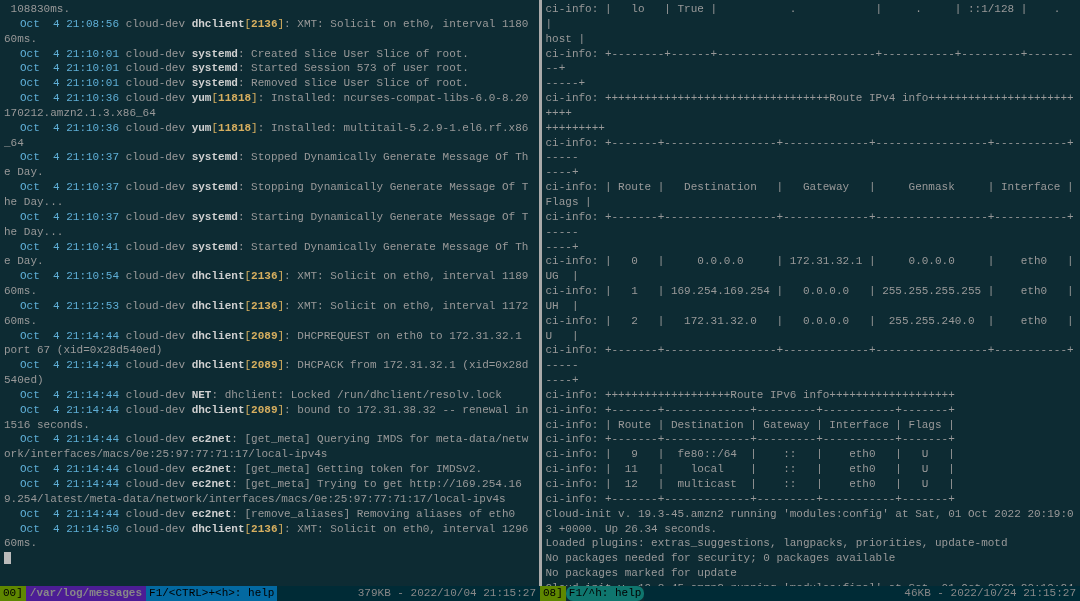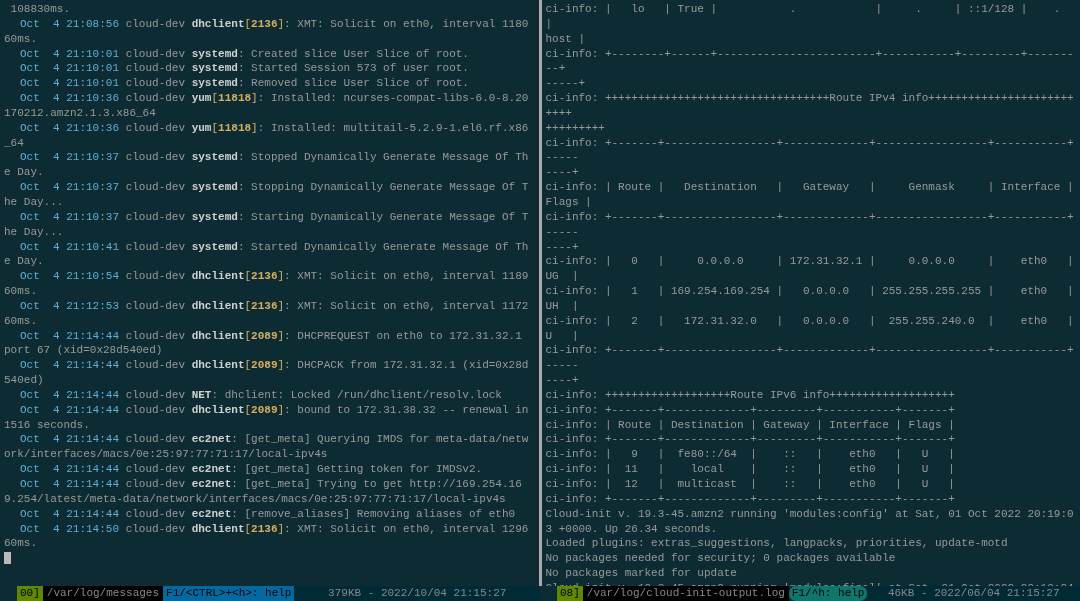--- a/index.html
+++ b/index.html
@@ -30,41 +30,40 @@
     .punct { color: #d7af5f; }
     .status-bar {
       position: absolute;
       bottom: 0;
       left: 0;
       right: 0;
       display: flex;
       font-size: 11px;
       background: #0d2b33;
     }
-    .status-left, .status-right { display: flex; align-items: center; flex: 1; white-space: nowrap; overflow: hidden; padding-left: 17px; }
+    .status-left, .status-right { display: flex; align-items: center; flex: 1; white-space: nowrap; overflow: hidden; }
     .idx { background: #5f8700; color: #000; padding: 0 3px; }
-    .path { background: #000000; color: #888; padding: 0 4px; }
+    .path { background: #4c1d95; color: #888; padding: 0 4px; font-weight: bold; }
     .help1 { background: #0369a1; color: #000; padding: 0 3px; }
     .help2 { background: #0f766e; color: #000; padding: 0 3px; border-radius: 7px; }
-    .meta { background: #002b36; color: #888; padding: 0 4px; flex: 1; text-align: center; }
+    .meta { background: #002b36; color: #888; padding: 0 4px; flex: 1; text-align: right; }
     .ci { color: #999; }
     .cursor { background: #bbb; display: inline-block; width: 7px; height: 12px; vertical-align: middle; }
   </style>
 </head>
 <body>
 
 <div class="pane left" id="left-pane"><div class="ci"> 108830ms.</div><div><span class="ts">Oct  4 21:08:56</span> <span class="msg">cloud-dev</span> <span class="proc">dhclient</span><span class="punct">[</span><span class="pid">2136</span><span class="punct">]</span><span class="msg">: XMT: Solicit on eth0, interval 118060ms.</span></div><div><span class="ts">Oct  4 21:10:01</span> <span class="msg">cloud-dev</span> <span class="proc">systemd</span><span class="msg">: Created slice User Slice of root.</span></div><div><span class="ts">Oct  4 21:10:01</span> <span class="msg">cloud-dev</span> <span class="proc">systemd</span><span class="msg">: Started Session 573 of user root.</span></div><div><span class="ts">Oct  4 21:10:01</span> <span class="msg">cloud-dev</span> <span class="proc">systemd</span><span class="msg">: Removed slice User Slice of root.</span></div><div><span class="ts">Oct  4 21:10:36</span> <span class="msg">cloud-dev</span> <span class="proc">yum</span><span class="punct">[</span><span class="pid">11818</span><span class="punct">]</span><span class="msg">: Installed: ncurses-compat-libs-6.0-8.20170212.amzn2.1.3.x86_64</span></div><div><span class="ts">Oct  4 21:10:36</span> <span class="msg">cloud-dev</span> <span class="proc">yum</span><span class="punct">[</span><span class="pid">11818</span><span class="punct">]</span><span class="msg">: Installed: multitail-5.2.9-1.el6.rf.x86_64</span></div><div><span class="ts">Oct  4 21:10:37</span> <span class="msg">cloud-dev</span> <span class="proc">systemd</span><span class="msg">: Stopped Dynamically Generate Message Of The Day.</span></div><div><span class="ts">Oct  4 21:10:37</span> <span class="msg">cloud-dev</span> <span class="proc">systemd</span><span class="msg">: Stopping Dynamically Generate Message Of The Day...</span></div><div><span class="ts">Oct  4 21:10:37</span> <span class="msg">cloud-dev</span> <span class="proc">systemd</span><span class="msg">: Starting Dynamically Generate Message Of The Day...</span></div><div><span class="ts">Oct  4 21:10:41</span> <span class="msg">cloud-dev</span> <span class="proc">systemd</span><span class="msg">: Started Dynamically Generate Message Of The Day.</span></div><div><span class="ts">Oct  4 21:10:54</span> <span class="msg">cloud-dev</span> <span class="proc">dhclient</span><span class="punct">[</span><span class="pid">2136</span><span class="punct">]</span><span class="msg">: XMT: Solicit on eth0, interval 118960ms.</span></div><div><span class="ts">Oct  4 21:12:53</span> <span class="msg">cloud-dev</span> <span class="proc">dhclient</span><span class="punct">[</span><span class="pid">2136</span><span class="punct">]</span><span class="msg">: XMT: Solicit on eth0, interval 117260ms.</span></div><div><span class="ts">Oct  4 21:14:44</span> <span class="msg">cloud-dev</span> <span class="proc">dhclient</span><span class="punct">[</span><span class="pid">2089</span><span class="punct">]</span><span class="msg">: DHCPREQUEST on eth0 to 172.31.32.1 port 67 (xid=0x28d540ed)</span></div><div><span class="ts">Oct  4 21:14:44</span> <span class="msg">cloud-dev</span> <span class="proc">dhclient</span><span class="punct">[</span><span class="pid">2089</span><span class="punct">]</span><span class="msg">: DHCPACK from 172.31.32.1 (xid=0x28d540ed)</span></div><div><span class="ts">Oct  4 21:14:44</span> <span class="msg">cloud-dev</span> <span class="proc">NET</span><span class="msg">: dhclient: Locked /run/dhclient/resolv.lock</span></div><div><span class="ts">Oct  4 21:14:44</span> <span class="msg">cloud-dev</span> <span class="proc">dhclient</span><span class="punct">[</span><span class="pid">2089</span><span class="punct">]</span><span class="msg">: bound to 172.31.38.32 -- renewal in 1516 seconds.</span></div><div><span class="ts">Oct  4 21:14:44</span> <span class="msg">cloud-dev</span> <span class="proc">ec2net</span><span class="msg">: [get_meta] Querying IMDS for meta-data/network/interfaces/macs/0e:25:97:77:71:17/local-ipv4s</span></div><div><span class="ts">Oct  4 21:14:44</span> <span class="msg">cloud-dev</span> <span class="proc">ec2net</span><span class="msg">: [get_meta] Getting token for IMDSv2.</span></div><div><span class="ts">Oct  4 21:14:44</span> <span class="msg">cloud-dev</span> <span class="proc">ec2net</span><span class="msg">: [get_meta] Trying to get http://169.254.169.254/latest/meta-data/network/interfaces/macs/0e:25:97:77:71:17/local-ipv4s</span></div><div><span class="ts">Oct  4 21:14:44</span> <span class="msg">cloud-dev</span> <span class="proc">ec2net</span><span class="msg">: [remove_aliases] Removing aliases of eth0</span></div><div><span class="ts">Oct  4 21:14:50</span> <span class="msg">cloud-dev</span> <span class="proc">dhclient</span><span class="punct">[</span><span class="pid">2136</span><span class="punct">]</span><span class="msg">: XMT: Solicit on eth0, interval 129660ms.</span></div><span class="cursor"></span></div>
 <div class="pane" id="right-pane"><div class="ci">ci-info: |   lo   | True |           .            |     .     | ::1/128 |    .    |</div><div class="ci">host |</div><div class="ci">ci-info: +--------+------+------------------------+-----------+---------+---------+</div><div class="ci">-----+</div><div class="ci">ci-info: ++++++++++++++++++++++++++++++++++Route IPv4 info++++++++++++++++++++++++++</div><div class="ci">+++++++++</div><div class="ci">ci-info: +-------+-----------------+-------------+-----------------+-----------+-----</div><div class="ci">----+</div><div class="ci">ci-info: | Route |   Destination   |   Gateway   |     Genmask     | Interface | Flags |</div><div class="ci">ci-info: +-------+-----------------+-------------+-----------------+-----------+-----</div><div class="ci">----+</div><div class="ci">ci-info: |   0   |     0.0.0.0     | 172.31.32.1 |     0.0.0.0     |    eth0   |   UG  |</div><div class="ci">ci-info: |   1   | 169.254.169.254 |   0.0.0.0   | 255.255.255.255 |    eth0   |   UH  |</div><div class="ci">ci-info: |   2   |   172.31.32.0   |   0.0.0.0   |  255.255.240.0  |    eth0   |   U   |</div><div class="ci">ci-info: +-------+-----------------+-------------+-----------------+-----------+-----</div><div class="ci">----+</div><div class="ci">ci-info: +++++++++++++++++++Route IPv6 info+++++++++++++++++++</div><div class="ci">ci-info: +-------+-------------+---------+-----------+-------+</div><div class="ci">ci-info: | Route | Destination | Gateway | Interface | Flags |</div><div class="ci">ci-info: +-------+-------------+---------+-----------+-------+</div><div class="ci">ci-info: |   9   |  fe80::/64  |    ::   |    eth0   |   U   |</div><div class="ci">ci-info: |  11   |    local    |    ::   |    eth0   |   U   |</div><div class="ci">ci-info: |  12   |  multicast  |    ::   |    eth0   |   U   |</div><div class="ci">ci-info: +-------+-------------+---------+-----------+-------+</div><div class="ci">Cloud-init v. 19.3-45.amzn2 running 'modules:config' at Sat, 01 Oct 2022 20:19:03 +0000. Up 26.34 seconds.</div><div class="ci">Loaded plugins: extras_suggestions, langpacks, priorities, update-motd</div><div class="ci">No packages needed for security; 0 packages available</div><div class="ci">No packages marked for update</div><div class="ci">Cloud-init v. 19.3-45.amzn2 running 'modules:final' at Sat, 01 Oct 2022 20:19:24 +0000. Up 46.88 seconds.</div></div>
 
 <div class="status-bar">
   <div class="status-left">
     <span class="idx">00]</span>
     <span class="path">/var/log/messages</span>
     <span class="help1">F1/&lt;CTRL&gt;+&lt;h&gt;: help</span>
     <span class="meta">379KB - 2022/10/04 21:15:27</span>
   </div>
   <div class="status-right">
     <span class="idx">08]</span>
-    <span class="path">/var/log/cloud-init-output.log</span>
     <span class="help2">F1/^h: help</span>
-    <span class="meta">46KB - 2022/06/04 21:15:27</span>
+    <span class="meta">46KB - 2022/10/24 21:15:27</span>
   </div>
 </div>
 
 </body></html>

